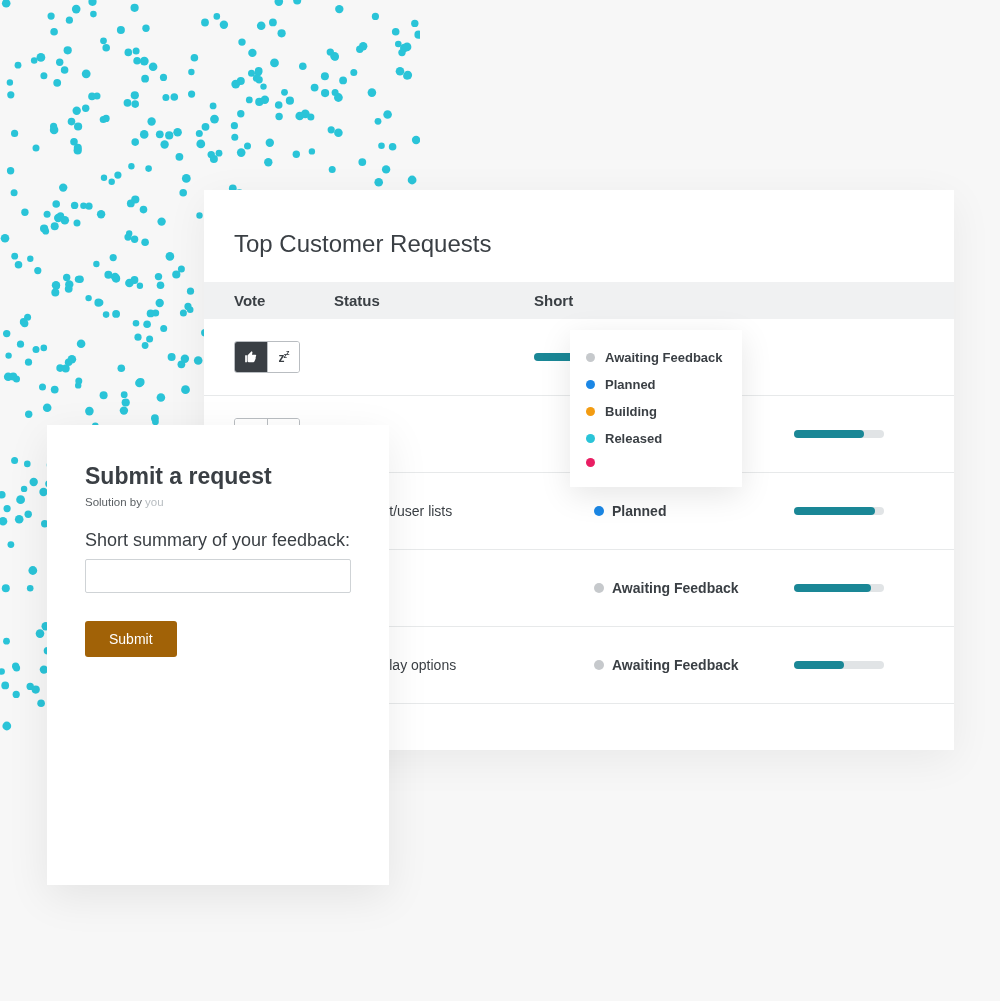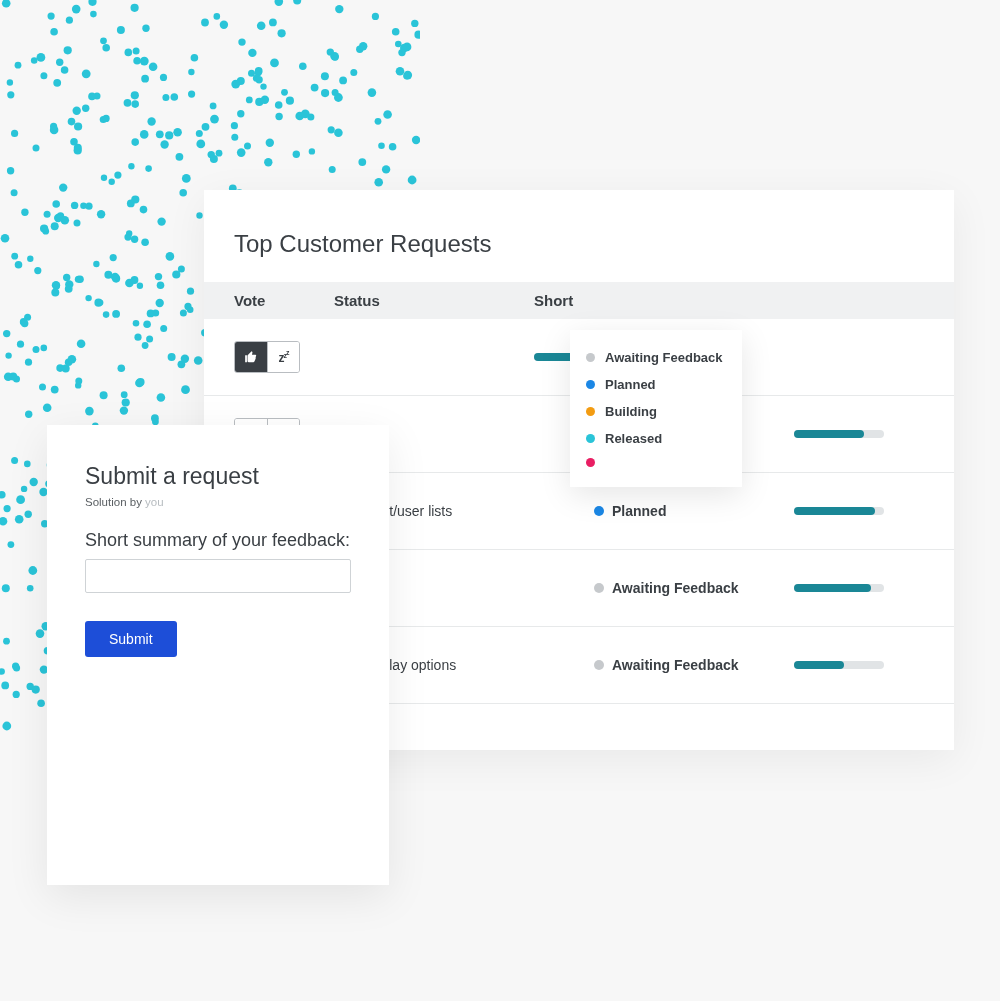--- a/index.html
+++ b/index.html
@@ -106,21 +106,21 @@
     left: 47px;
     width: 342px;
     height: 460px;
     background: #fff;
     box-shadow: 0 12px 40px rgba(0,0,0,0.08);
     z-index: 40;
     padding: 38px 38px 30px 38px;
   }
   .form-title {
     font-size: 23px;
-    font-weight: 400;
+    font-weight: 700;
     color: #3a3f44;
     margin-bottom: 6px;
   }
   .requested-by {
     font-size: 11.5px;
     color: #5a5f63;
   }
   .requested-by .you { color: #b7bcc0; }
   .field { margin-top: 22px; }
   .field-label {
@@ -135,21 +135,21 @@
     border: 1px solid #cfd3d6;
     border-radius: 2px;
     background: #fff;
     font-size: 13px;
     padding: 8px;
   }
   .text-input { height: 34px; }
   .textarea { height: 52px; resize: none; }
   .submit-btn {
     margin-top: 28px;
-    background: #1d4ed8;
+    background: #a16207;
     color: #fff;
     border: none;
     border-radius: 3px;
     padding: 10px 24px;
     font-size: 14px;
     font-weight: 500;
     cursor: pointer;
   }
   .zz { font-family: Arial, sans-serif; font-weight: 600; letter-spacing: -1px; }
   .zz sup { font-size: 7px; }

